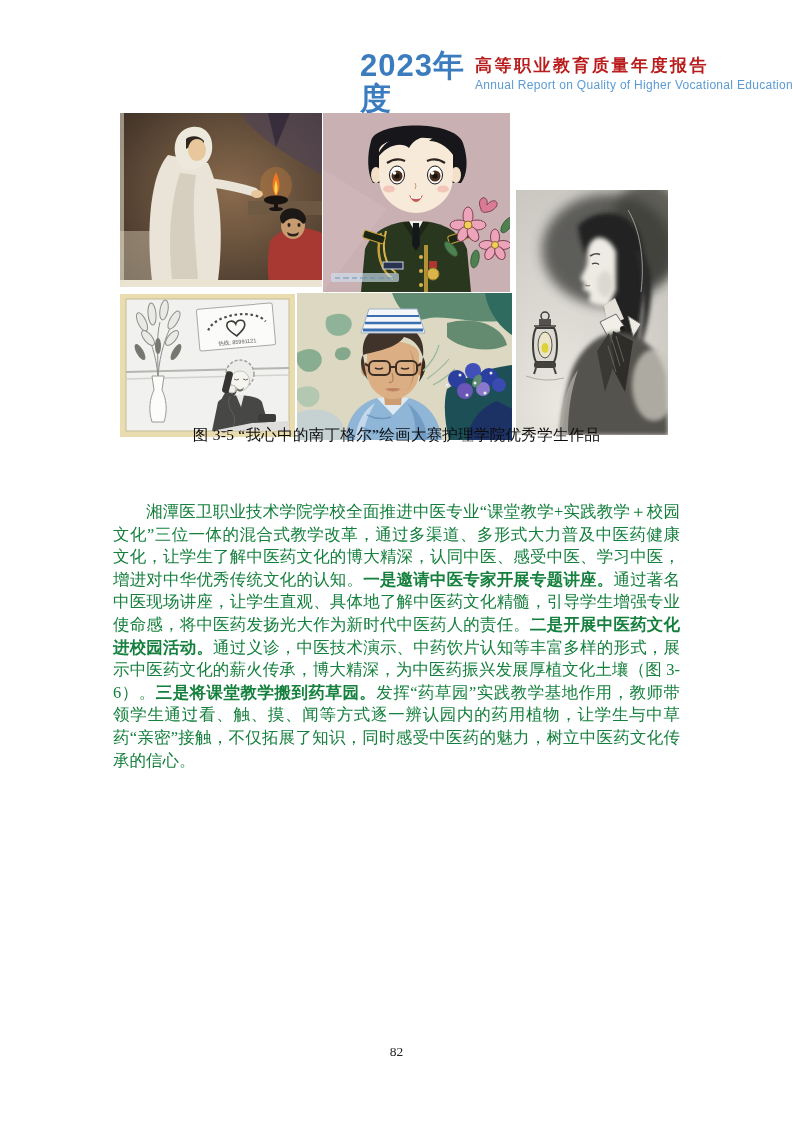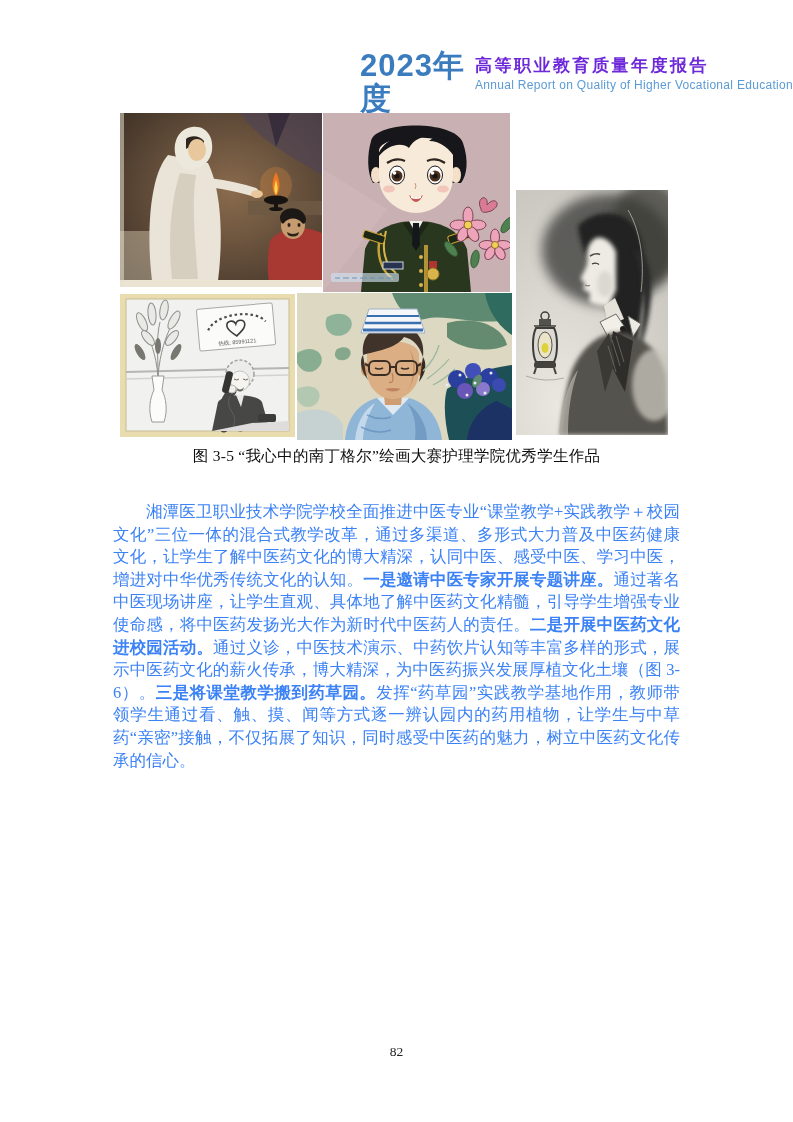--- a/index.html
+++ b/index.html
@@ -5,43 +5,43 @@
   html,body{margin:0;padding:0;background:#ffffff;}
   .page{position:relative;width:793px;height:1122px;background:#ffffff;overflow:hidden;
         font-family:"Liberation Serif","DejaVu Serif",serif;color:#111;border-radius:12px;}
 
   
   .header{position:absolute;left:360px;top:50px;display:flex;align-items:flex-start;}
   .header-year{font-family:"Liberation Sans","DejaVu Sans",sans-serif;font-size:31px;
                font-weight:600;color:#3b7cbf;letter-spacing:1px;line-height:1.05;}
   .header-right{margin-left:7px;margin-top:6px;display:flex;flex-direction:column;}
   .header-title{font-family:"Liberation Sans","DejaVu Sans",sans-serif;font-size:17px;
-                font-weight:bold;color:#6d28d9;letter-spacing:2.5px;line-height:1.15;white-space:nowrap;}
+                font-weight:bold;color:#b91c1c;letter-spacing:2.5px;line-height:1.15;white-space:nowrap;}
   .header-sub{font-family:"Liberation Sans","DejaVu Sans",sans-serif;font-size:12px;
               color:#5b9bd5;letter-spacing:.3px;margin-top:2px;white-space:nowrap;}
 
   
   .collage{position:absolute;left:118px;top:113px;width:552px;height:331px;}
   .art{position:absolute;display:block;}
   .art svg{display:block;width:100%;height:100%;}
   .art-oil{left:2px;top:0;width:202px;height:174px;}
   .art-cartoon{left:205px;top:0;width:187px;height:179px;}
   .art-sketch{left:398px;top:77px;width:152px;height:245px;}
   .art-pencil{left:2px;top:181px;width:175px;height:143px;}
   .art-watercolor{left:179px;top:180px;width:215px;height:147px;}
 
-  .fig-caption{position:absolute;top:446px;left:0;width:100%;text-align:center;
+  .fig-caption{position:absolute;top:425px;left:0;width:100%;text-align:center;
                font-size:15.5px;color:#0c0c0c;letter-spacing:.3px;}
 
   
   .case-heading{position:absolute;left:113px;top:475px;
                 font-family:"Liberation Sans","DejaVu Sans",sans-serif;
                 font-size:17px;font-weight:bold;color:#1e3a63;letter-spacing:.5px;}
   .case-body{position:absolute;left:113px;top:501px;width:567px;
-             font-size:16.5px;line-height:22.6px;text-align:justify;color:#3b82f6;
+             font-size:16.5px;line-height:22.6px;text-align:justify;color:#15803d;
              text-indent:2em;}
   .seg{font-weight:normal;}
   .seg-bold{font-weight:bold;}
 
   
   .page-number{position:absolute;top:1044px;left:0;width:100%;text-align:center;
                font-size:13.5px;color:#222;}
 </style>
 </head>
 <body>

